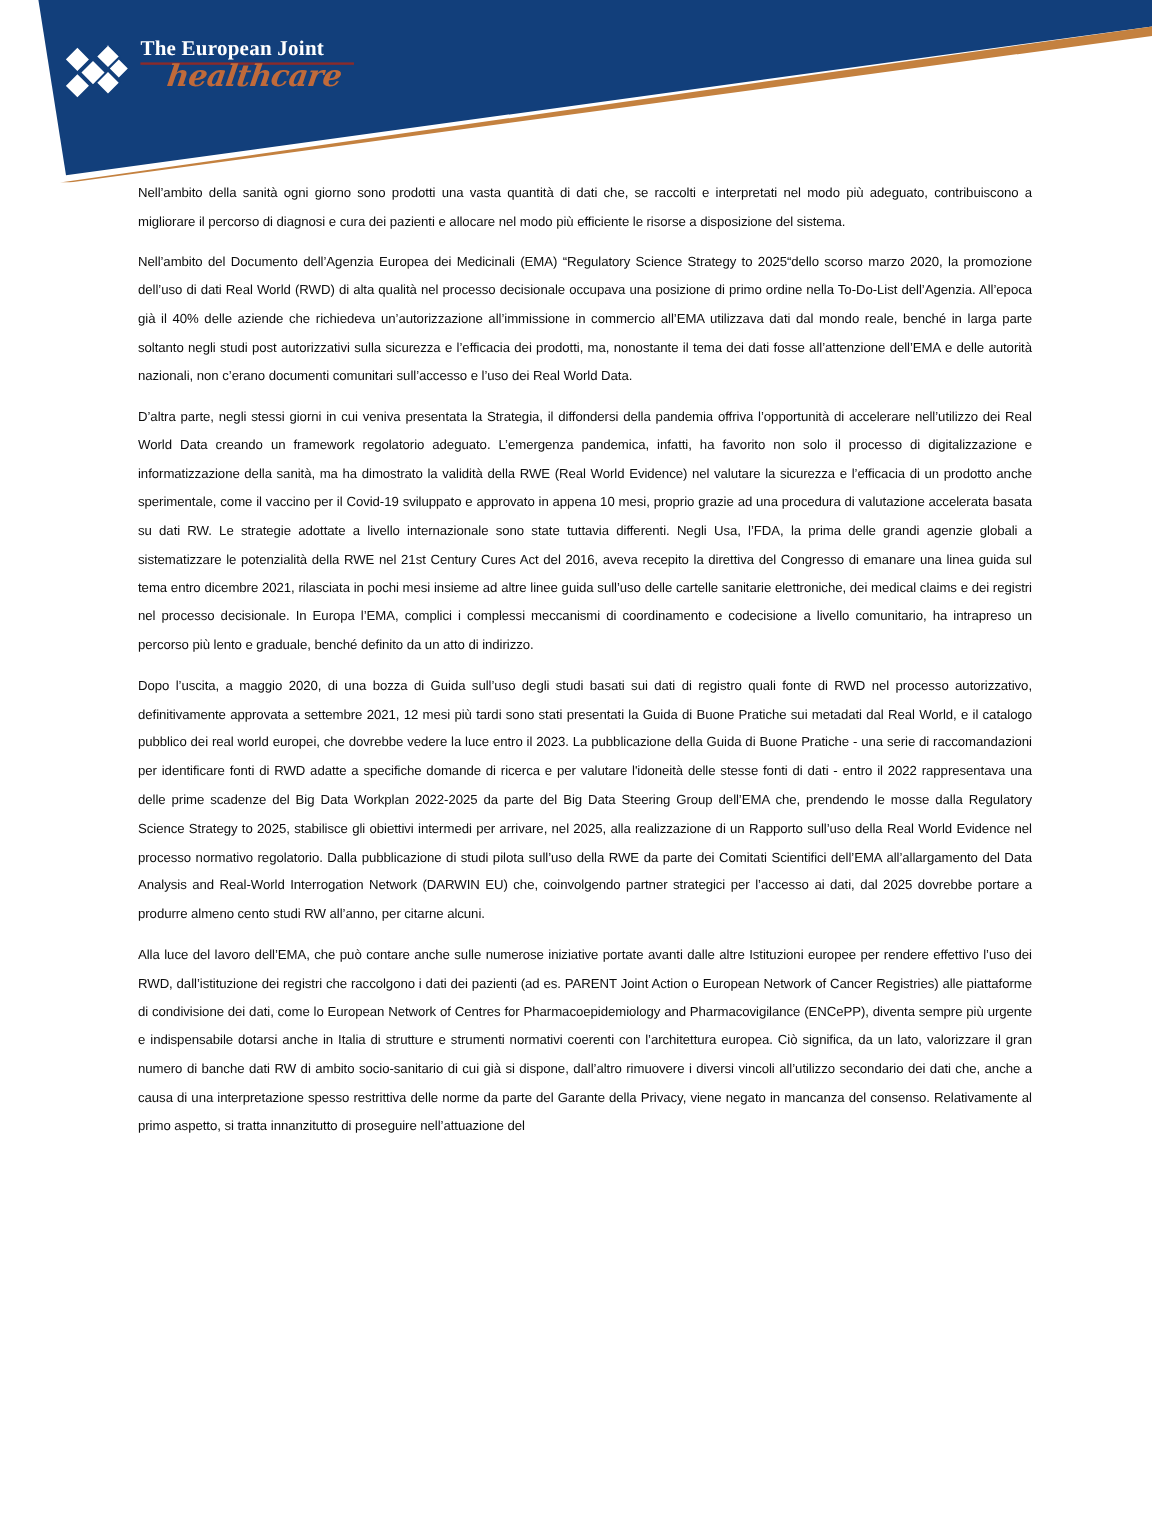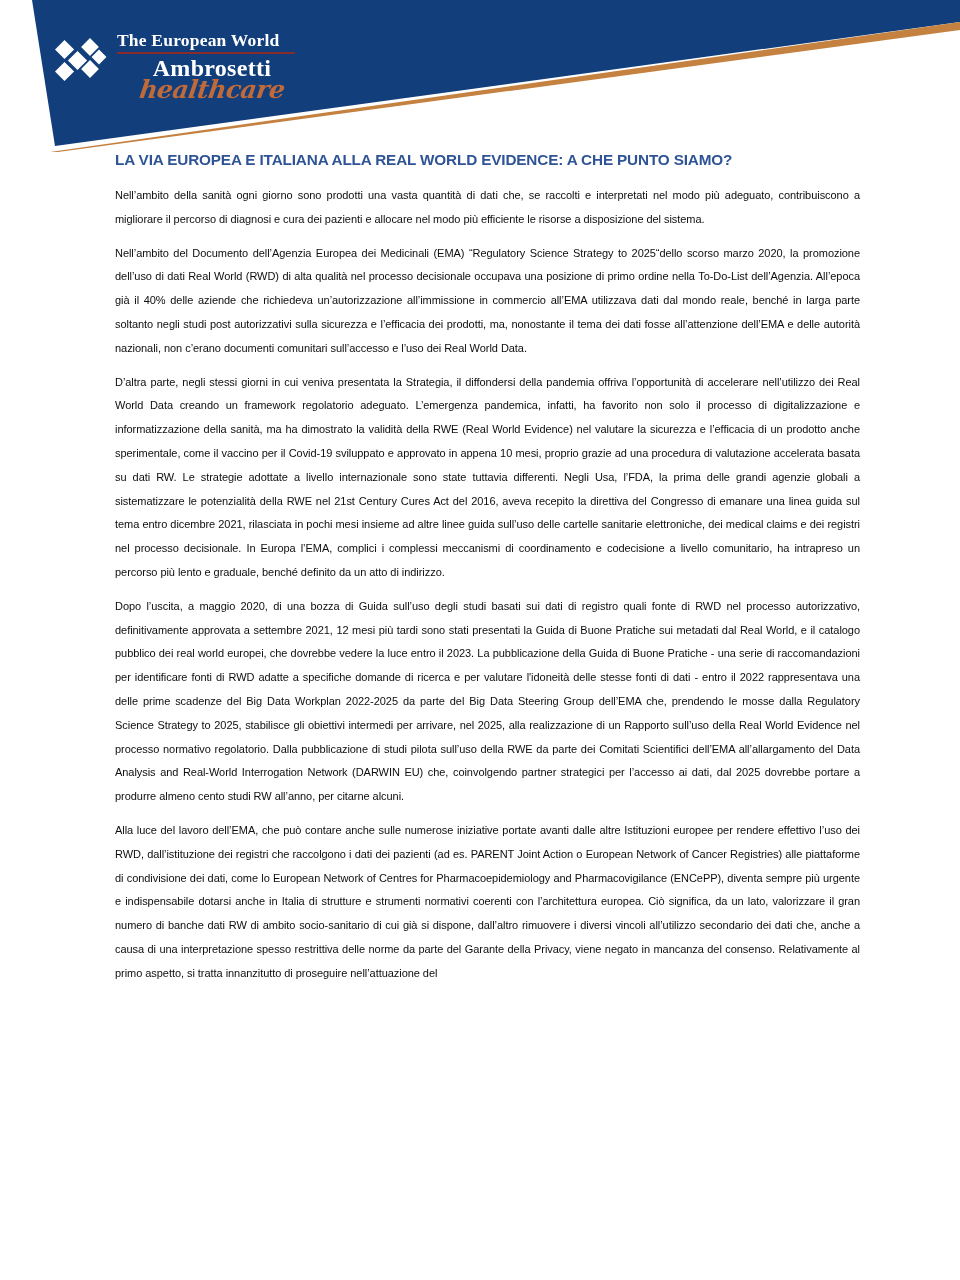--- a/index.html
+++ b/index.html
@@ -125,30 +125,28 @@
           <rect x="2" y="4" width="15" height="15" transform="rotate(45 9.5 11.5)"></rect>
           <rect x="2" y="26" width="15" height="15" transform="rotate(45 9.5 33.5)"></rect>
           <rect x="15" y="15" width="15" height="15" transform="rotate(45 22.5 22.5)"></rect>
           <rect x="28" y="2" width="14" height="14" transform="rotate(45 35 9)"></rect>
           <rect x="28" y="24" width="14" height="14" transform="rotate(45 35 31)"></rect>
           <rect x="38" y="13" width="12" height="12" transform="rotate(45 44 19)"></rect>
         </g>
       </svg>
 
       <div class="logo-text">
-        <div class="logo-line1">The European World</div>
+        <div class="logo-line1">The European Joint</div>
         <div class="logo-rule"></div>
-        <div class="logo-line2">Ambrosetti</div>
         <div class="logo-line3">healthcare</div>
       </div>
     </div>
   </div>
 
   <div class="content">
-    <h1 class="doc-title">LA VIA EUROPEA E ITALIANA ALLA REAL WORLD EVIDENCE: A CHE PUNTO SIAMO?</h1>
 
     <p class="para">Nell’ambito della sanità ogni giorno sono prodotti una vasta quantità di dati che, se raccolti e interpretati nel modo più adeguato, contribuiscono a migliorare il percorso di diagnosi e cura dei pazienti e allocare nel modo più efficiente le risorse a disposizione del sistema.</p>
     <p class="para">Nell’ambito del Documento dell’Agenzia Europea dei Medicinali (EMA) “Regulatory Science Strategy to 2025“dello scorso marzo 2020, la promozione dell’uso di dati Real World (RWD) di alta qualità nel processo decisionale occupava una posizione di primo ordine nella To-Do-List dell’Agenzia. All’epoca già il 40% delle aziende che richiedeva un’autorizzazione all’immissione in commercio all’EMA utilizzava dati dal mondo reale, benché in larga parte soltanto negli studi post autorizzativi sulla sicurezza e l’efficacia dei prodotti, ma, nonostante il tema dei dati fosse all’attenzione dell’EMA e delle autorità nazionali, non c’erano documenti comunitari sull’accesso e l’uso dei Real World Data.</p>
     <p class="para">D’altra parte, negli stessi giorni in cui veniva presentata la Strategia, il diffondersi della pandemia offriva l’opportunità di accelerare nell’utilizzo dei Real World Data creando un framework regolatorio adeguato. L’emergenza pandemica, infatti, ha favorito non solo il processo di digitalizzazione e informatizzazione della sanità, ma ha dimostrato la validità della RWE (Real World Evidence) nel valutare la sicurezza e l’efficacia di un prodotto anche sperimentale, come il vaccino per il Covid-19 sviluppato e approvato in appena 10 mesi, proprio grazie ad una procedura di valutazione accelerata basata su dati RW. Le strategie adottate a livello internazionale sono state tuttavia differenti. Negli Usa, l’FDA, la prima delle grandi agenzie globali a sistematizzare le potenzialità della RWE nel 21st Century Cures Act del 2016, aveva recepito la direttiva del Congresso di emanare una linea guida sul tema entro dicembre 2021, rilasciata in pochi mesi insieme ad altre linee guida sull’uso delle cartelle sanitarie elettroniche, dei medical claims e dei registri nel processo decisionale. In Europa l’EMA, complici i complessi meccanismi di coordinamento e codecisione a livello comunitario, ha intrapreso un percorso più lento e graduale, benché definito da un atto di indirizzo.</p>
     <p class="para">Dopo l’uscita, a maggio 2020, di una bozza di Guida sull’uso degli studi basati sui dati di registro quali fonte di RWD nel processo autorizzativo, definitivamente approvata a settembre 2021, 12 mesi più tardi sono stati presentati la Guida di Buone Pratiche sui metadati dal Real World, e il catalogo pubblico dei real world europei, che dovrebbe vedere la luce entro il 2023. La pubblicazione della Guida di Buone Pratiche - una serie di raccomandazioni per identificare fonti di RWD adatte a specifiche domande di ricerca e per valutare l'idoneità delle stesse fonti di dati - entro il 2022 rappresentava una delle prime scadenze del Big Data Workplan 2022-2025 da parte del Big Data Steering Group dell’EMA che, prendendo le mosse dalla Regulatory Science Strategy to 2025, stabilisce gli obiettivi intermedi per arrivare, nel 2025, alla realizzazione di un Rapporto sull’uso della Real World Evidence nel processo normativo regolatorio. Dalla pubblicazione di studi pilota sull’uso della RWE da parte dei Comitati Scientifici dell’EMA all’allargamento del Data Analysis and Real-World Interrogation Network (DARWIN EU) che, coinvolgendo partner strategici per l’accesso ai dati, dal 2025 dovrebbe portare a produrre almeno cento studi RW all’anno, per citarne alcuni.</p>
     <p class="para">Alla luce del lavoro dell’EMA, che può contare anche sulle numerose iniziative portate avanti dalle altre Istituzioni europee per rendere effettivo l’uso dei RWD, dall’istituzione dei registri che raccolgono i dati dei pazienti (ad es. PARENT Joint Action o European Network of Cancer Registries) alle piattaforme di condivisione dei dati, come lo European Network of Centres for Pharmacoepidemiology and Pharmacovigilance (ENCePP), diventa sempre più urgente e indispensabile dotarsi anche in Italia di strutture e strumenti normativi coerenti con l’architettura europea. Ciò significa, da un lato, valorizzare il gran numero di banche dati RW di ambito socio-sanitario di cui già si dispone, dall’altro rimuovere i diversi vincoli all’utilizzo secondario dei dati che, anche a causa di una interpretazione spesso restrittiva delle norme da parte del Garante della Privacy, viene negato in mancanza del consenso. Relativamente al primo aspetto, si tratta innanzitutto di proseguire nell’attuazione del</p>
   </div>
 
 </div>
 

